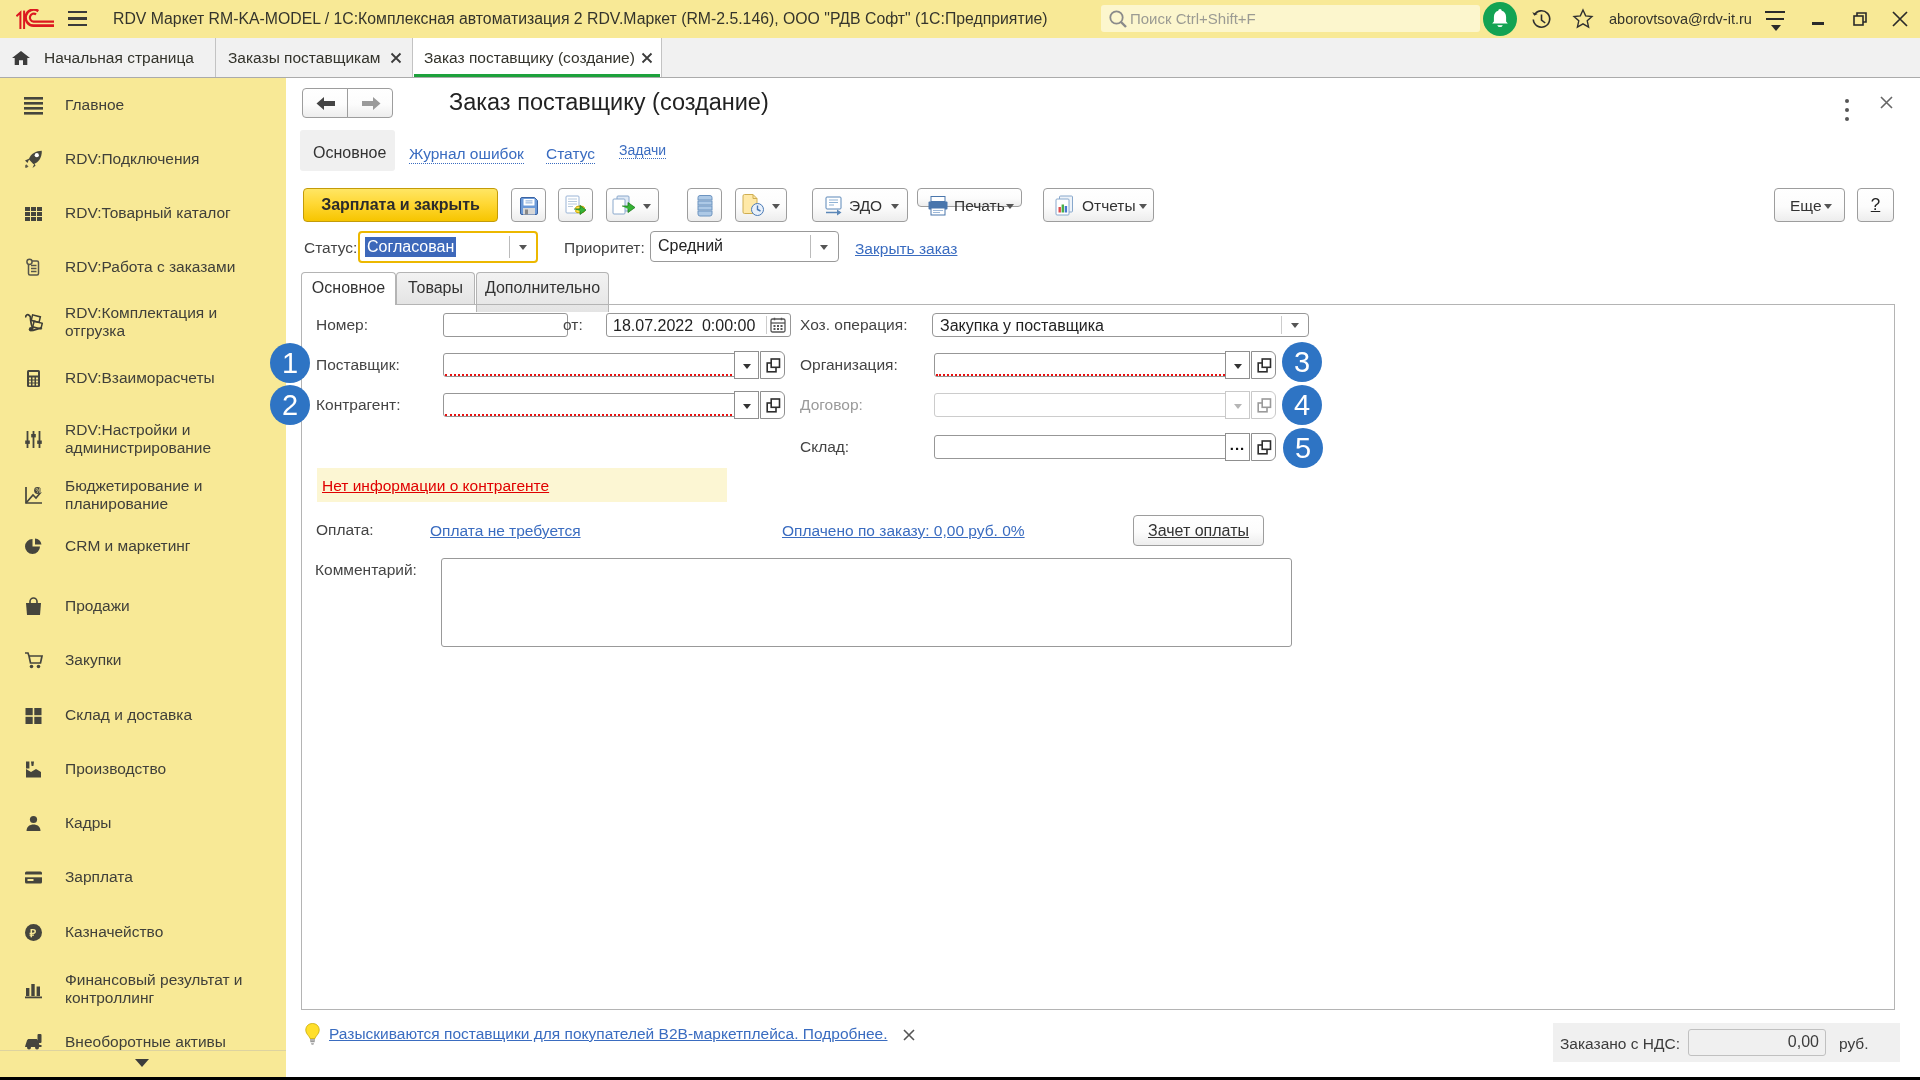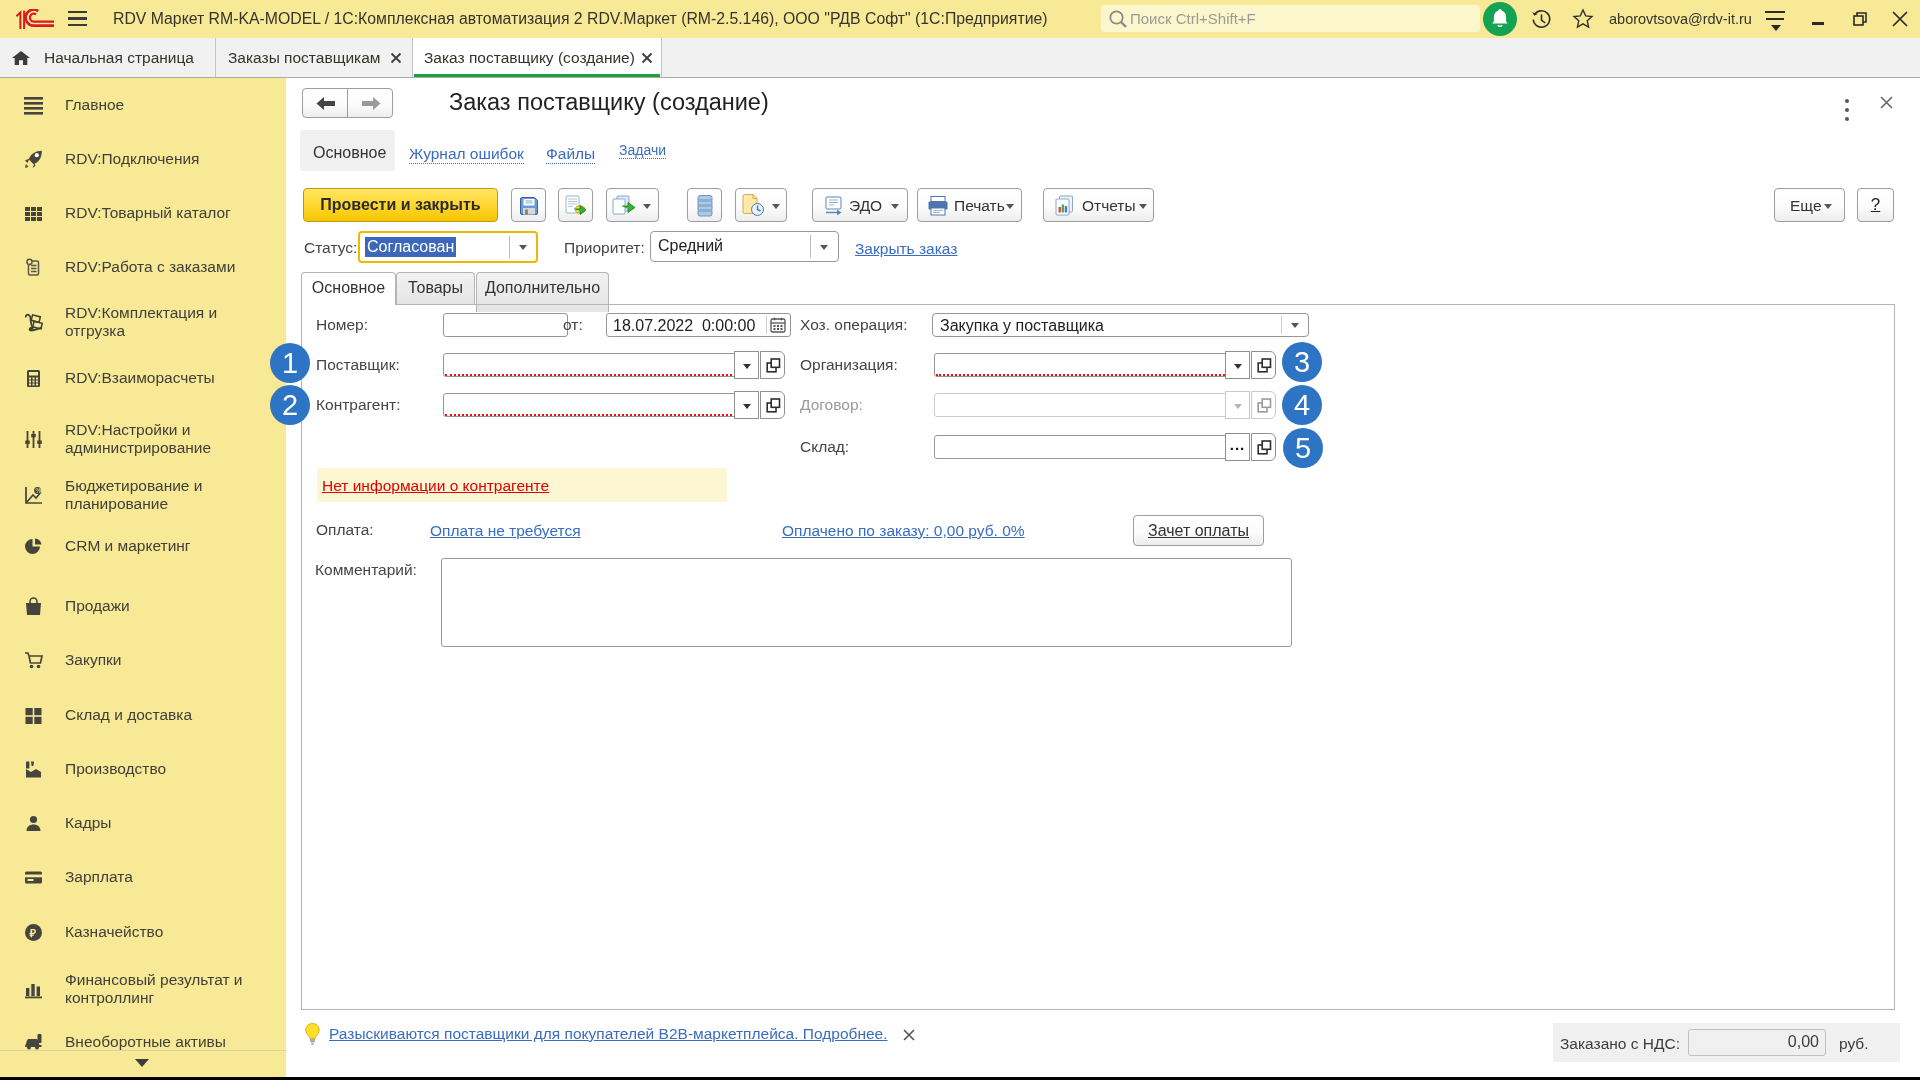--- a/index.html
+++ b/index.html
@@ -280,24 +280,24 @@
       <div style="width:4px;height:4px;border-radius:50%;background:#555;margin:5px 0"></div>
       <div style="width:4px;height:4px;border-radius:50%;background:#555;margin:5px 0"></div>
     </div>
   <svg class="ab" style="left:1594px;top:18px" width="13" height="13" viewBox="0 0 13 13">
       <path d="M1,1 L12,12 M12,1 L1,12" stroke="#666" stroke-width="1.6"></path>
     </svg>
 
   <div class="ab" style="left:14px;top:52px;width:95px;height:41px;background:#f0f0f0;border-radius:3px"></div>
   <div class="ab" style="left:27px;top:66px;font-size:16px;color:#333">Основное</div>
   <div class="ab link" style="left:123px;top:67px;font-size:15.5px;border-bottom:1px dotted #3a6cc0">Журнал ошибок</div>
-  <div class="ab link" style="left:260px;top:67px;font-size:15.5px;border-bottom:1px dotted #3a6cc0">Файлы</div>
+  <div class="ab link" style="left:260px;top:67px;font-size:15.5px;border-bottom:1px dotted #3a6cc0">Статус</div>
   <div class="ab link" style="left:333px;top:64px;font-size:14px;border-bottom:1px dotted #3a6cc0">Задачи</div>
 
-  <div class="ab" style="left:17px;top:110px;width:195px;height:34px;background:linear-gradient(#ffe664,#ffd835 45%,#f6c500);border:1px solid #c39b09;border-radius:4px;box-sizing:border-box;text-align:center;font-size:16px;font-weight:bold;color:#2b2b2b;line-height:32px">Провести и закрыть</div>
+  <div class="ab" style="left:17px;top:110px;width:195px;height:34px;background:linear-gradient(#ffe664,#ffd835 45%,#f6c500);border:1px solid #c39b09;border-radius:4px;box-sizing:border-box;text-align:center;font-size:16px;font-weight:bold;color:#2b2b2b;line-height:32px">Зарплата и закрыть</div>
   <div class="btn" style="left:225px;top:110px;width:35px;height:34px">
       <svg style="position:absolute;left:7px;top:7px" width="20" height="20" viewBox="0 0 20 20">
         <path d="M1.5,3 A1.5,1.5 0 0 1 3,1.5 L15.5,1.5 L18.5,4.5 L18.5,17 A1.5,1.5 0 0 1 17,18.5 L3,18.5 A1.5,1.5 0 0 1 1.5,17 Z" fill="#6b9ad9" stroke="#3a62a0" stroke-width="1"></path>
         <rect x="4.5" y="3" width="11" height="6.5" rx="0.5" fill="#fff"></rect>
         <path d="M6.5,4.8 H13.5 M6.5,6.8 H13.5" stroke="#9dbbe0" stroke-width="1.2"></path>
         <path d="M4,12 L4,18.5 L16,18.5 L16,12 Z" fill="#d8d8d8"></path>
         <rect x="6" y="13.5" width="3" height="5" fill="#888"></rect>
       </svg>
     </div>
   <div class="btn" style="left:272px;top:110px;width:35px;height:34px">
@@ -339,21 +339,21 @@
   <div class="btn" style="left:526px;top:110px;width:96px;height:34px">
     <svg style="position:absolute;left:10px;top:7px" width="22" height="20" viewBox="0 0 22 20">
         <rect x="3" y="1" width="15" height="12" rx="1" fill="#fff" stroke="#5b87b8"></rect>
         <path d="M6,4 H15 M6,6.5 H15 M6,9 H11" stroke="#8fb2d4" stroke-width="1.2"></path>
         <path d="M3,16.5 H14 M17,16.5 L14,16.5" stroke="#5b87b8" stroke-width="1.4"></path>
         <path d="M14,13.5 L18.5,16.5 L14,19.5 Z" fill="#5b87b8"></path>
       </svg>
     <div style="position:absolute;left:36px;top:8px;font-size:15.5px;color:#333">ЭДО</div>
       <div class="ddarrow" style="right:8px;top:15px"></div>
   </div>
-  <div class="btn" style="left:631px;top:110px;width:105px;height:34px">
+  <div class="btn" style="left:631px;top:110px;width:105px;height:19px">
     <svg style="position:absolute;left:9px;top:7px" width="22" height="20" viewBox="0 0 22 20">
         <rect x="4" y="0.5" width="14" height="5" fill="#fff" stroke="#4a76ac"></rect>
         <rect x="1.5" y="5.5" width="19" height="8" rx="1" fill="#4a76ac"></rect>
         <rect x="4" y="12" width="14" height="7" fill="#fff" stroke="#4a76ac"></rect>
         <path d="M6,14.5 H16 M6,16.5 H13" stroke="#9db8d8" stroke-width="1.1"></path>
       </svg>
     <div style="position:absolute;left:36px;top:8px;font-size:15.5px;color:#333">Печать</div>
       <div class="ddarrow" style="right:7px;top:15px"></div>
   </div>
   <div class="btn" style="left:757px;top:110px;width:111px;height:34px">

